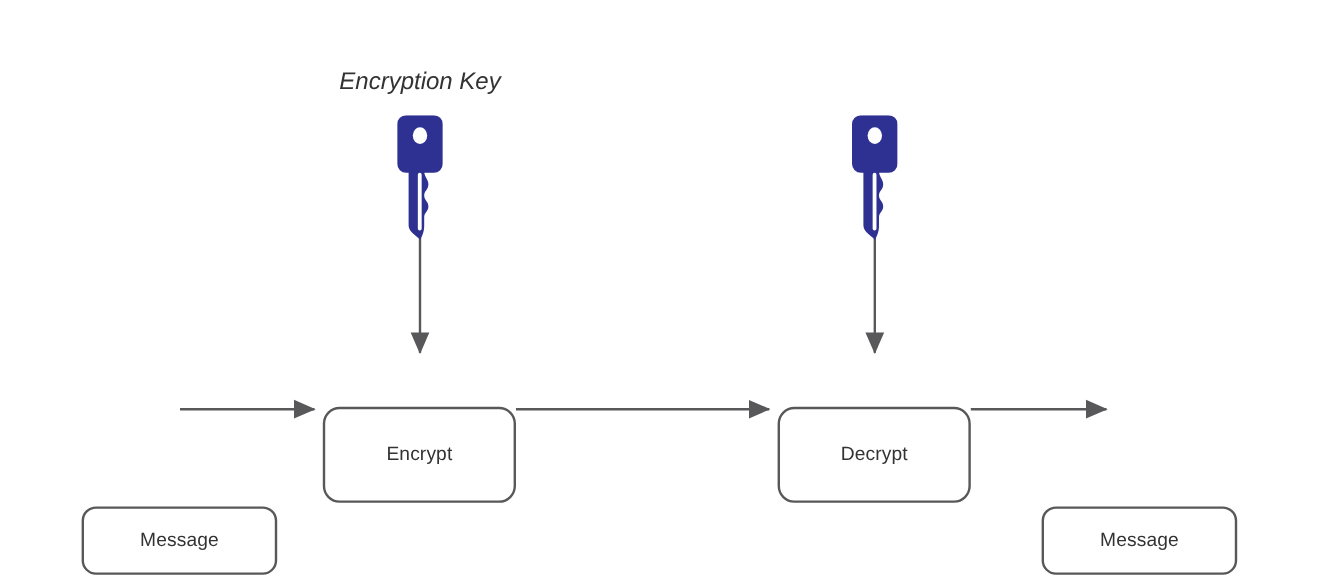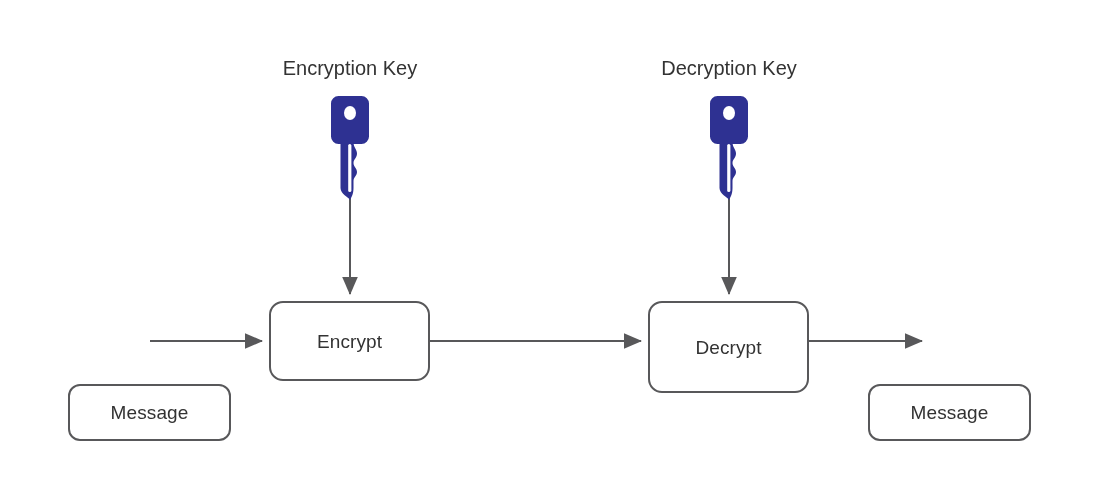--- a/index.html
+++ b/index.html
@@ -20,36 +20,38 @@
   .node-box {
     position: absolute;
     box-sizing: border-box;
     border: 2px solid #58585A;
     border-radius: 12px;
     background: #ffffff;
     display: flex;
     align-items: center;
     justify-content: center;
     color: #333333;
-    font-size: 19px;
+    font-size: 16px;
     font-family: "Liberation Sans", sans-serif;
     line-height: 1;
     letter-spacing: 0.1px;
+    margin-top: 38px;
   }
   .proc-box {
     border-radius: 14px;
   }
   .caption {
     position: absolute;
     color: #333333;
     font-size: 20px;
     font-family: "Liberation Sans", sans-serif;
     text-align: center;
     white-space: nowrap;
     line-height: 1;
+    font-style: italic;
   }
   .key-icon {
     position: absolute;
   }
   .edge-layer {
     position: absolute;
     left: 0;
     top: 0;
     width: 1100px;
     height: 484px;
@@ -76,23 +78,20 @@
 
     <line x1="729" y1="196" x2="729" y2="294" stroke="#58585A" stroke-width="2" marker-end="url(#arrowhead)"></line>
 
     <line x1="809" y1="341" x2="922" y2="341" stroke="#58585A" stroke-width="2" marker-end="url(#arrowhead)"></line>
   </svg>
 
   <div class="caption" style="left:0; top:58px; width:700px; text-align:center;">
     <span>Encryption Key</span>
   </div>
 
-  <div class="caption" style="left:379px; top:58px; width:700px; text-align:center;">
-    <span>Decryption Key</span>
-  </div>
 
   <svg class="key-icon" style="left:331px; top:96px;" width="38" height="104" viewBox="0 0 38 104" xmlns="http://www.w3.org/2000/svg">
     <path d="M7.5 0 H30.5 A7.5 7.5 0 0 1 38 7.5 V40.5 A7.5 7.5 0 0 1 30.5 48 H7.5
              A7.5 7.5 0 0 1 0 40.5 V7.5 A7.5 7.5 0 0 1 7.5 0 Z" fill="#2E3192"></path>
     <ellipse cx="19" cy="17" rx="6" ry="7" fill="#ffffff"></ellipse>
     <path d="M9.5 46
              H22.5
              C22.5 52 26 53 26 57.5
              C26 62 22.5 63 22.5 67
              C22.5 71 26 72 26 76
@@ -118,21 +117,21 @@
              C22.5 98 20.5 101 19 104
              C17.5 101 9.5 98 9.5 92
              Z" fill="#2E3192"></path>
     <rect x="17.2" y="48" width="3.2" height="48" rx="1.6" fill="#ffffff"></rect>
   </svg>
 
   <div class="node-box proc-box" style="left:269px; top:301px; width:161px; height:80px;">
     <span>Encrypt</span>
   </div>
 
-  <div class="node-box proc-box" style="left:648px; top:301px; width:161px; height:92px;">
+  <div class="node-box proc-box" style="left:648px; top:301px; width:161px; height:80px;">
     <span>Decrypt</span>
   </div>
 
   <div class="node-box" style="left:68px; top:384px; width:163px; height:57px;">
     <span>Message</span>
   </div>
 
 
   <div class="node-box" style="left:868px; top:384px; width:163px; height:57px;">
     <span>Message</span>

